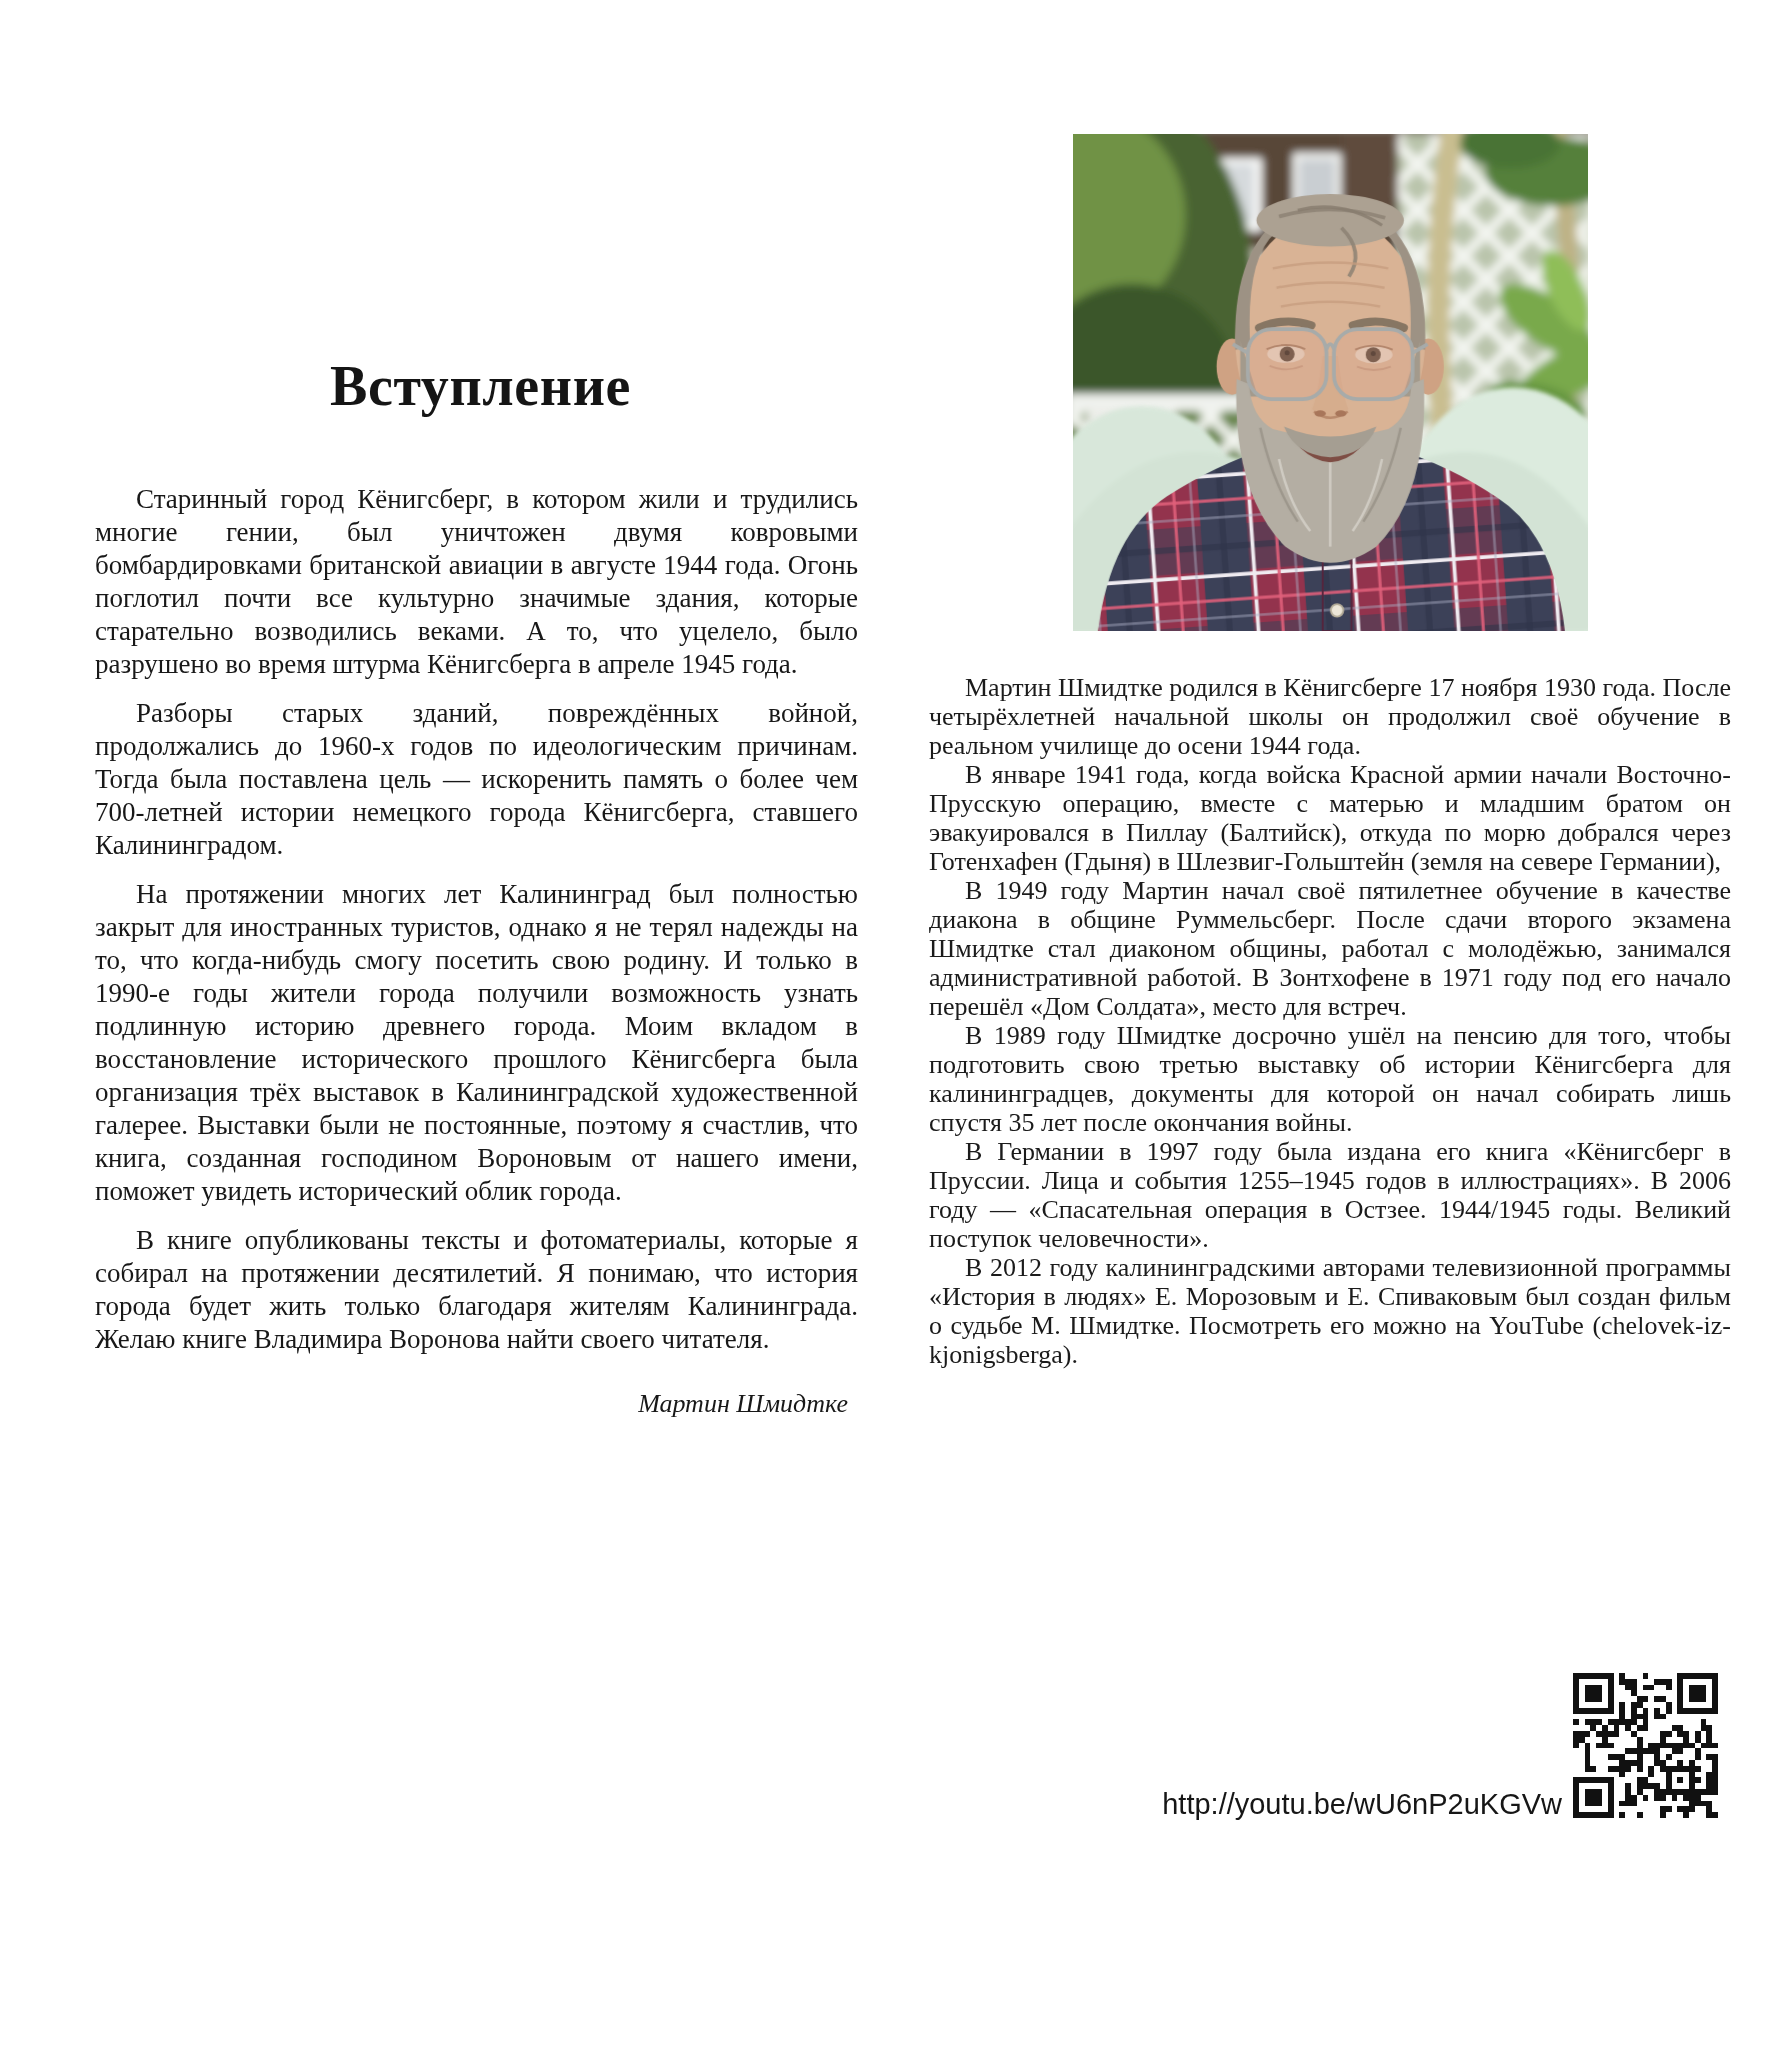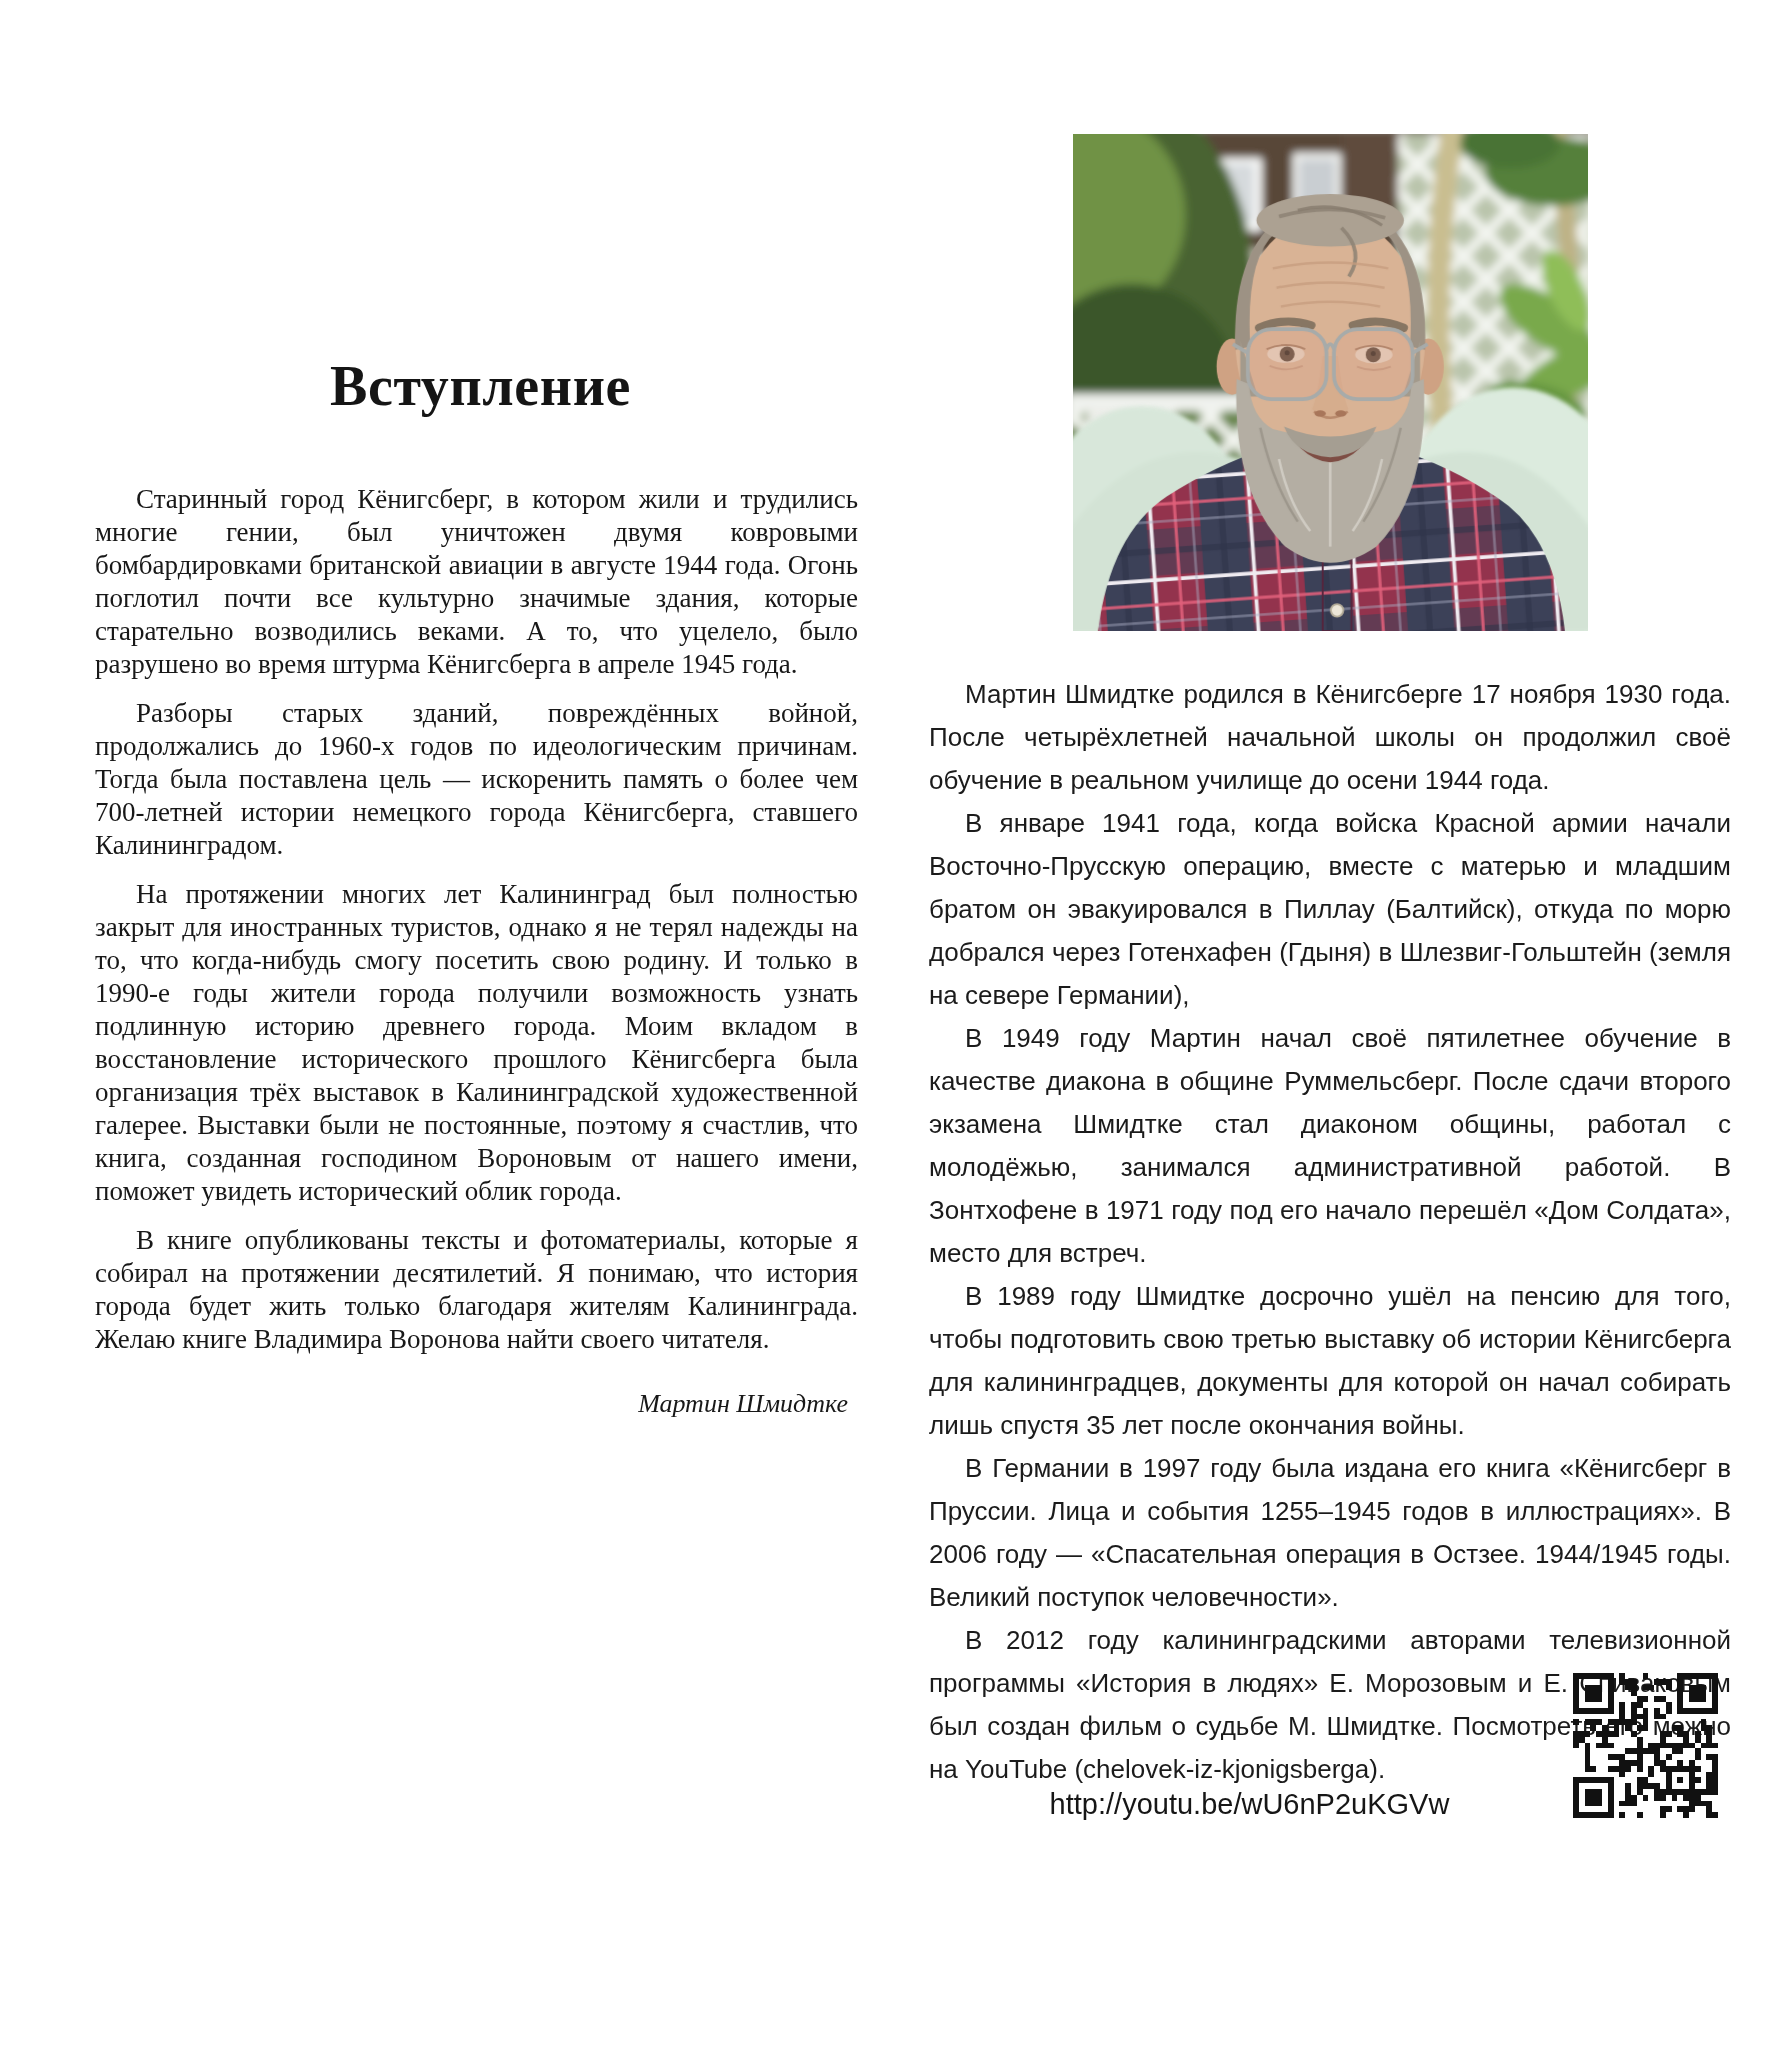--- a/index.html
+++ b/index.html
@@ -49,23 +49,23 @@
     text-align: right;
     font-style: italic;
     font-size: 26px;
     padding-right: 10px;
   }
   .right-column {
     position: absolute;
     left: 929px;
     top: 134px;
     width: 802px;
-    font-family: Liberation Sans, sans-serif;
+    font-family: Liberation Serif, serif;
     font-size: 26px;
-    line-height: 43px;
+    line-height: 29px;
     text-align: justify;
     hyphens: auto;
     color: #1b1b1b;
   }
   .right-column p {
     margin: 0;
     text-indent: 36px;
   }
   figure.portrait {
     margin: 0 auto 42px auto;
@@ -73,21 +73,21 @@
     height: 497px;
     padding: 0;
     display: block;
   }
   figure.portrait svg { display: block; width: 515px; height: 497px; }
   .footer-url {
     position: absolute;
     top: 1788px;
     left: 937px;
     width: 625px;
-    text-align: center;
+    text-align: right;
     font-family: "Liberation Sans", "DejaVu Sans", sans-serif;
     font-size: 29px;
     color: #161616;
     white-space: nowrap;
   }
   .qr-box {
     position: absolute;
     left: 1573px;
     top: 1673px;
     width: 145px;

